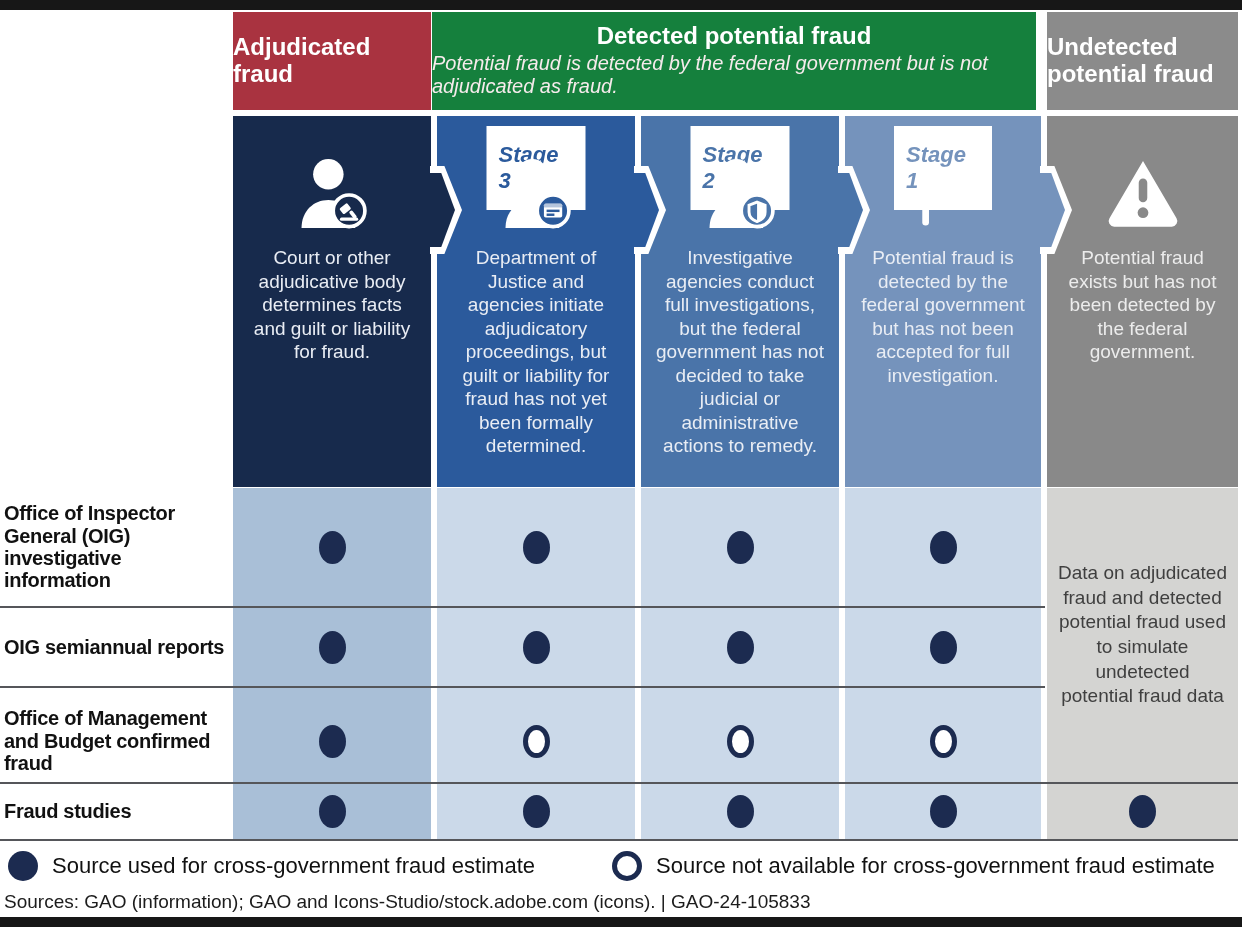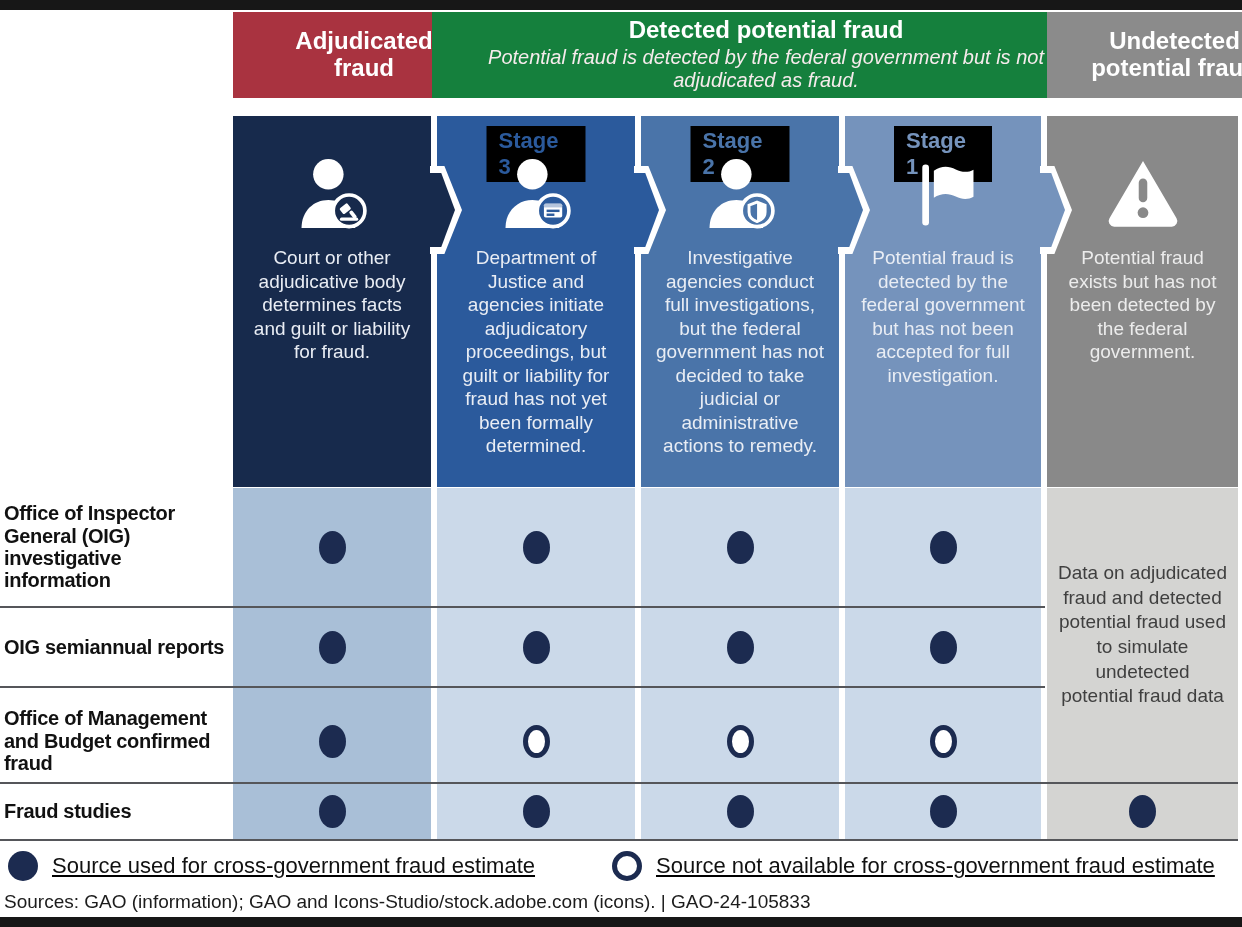--- a/index.html
+++ b/index.html
@@ -7,34 +7,34 @@
        font-family:"Liberation Sans", sans-serif;}
   .abs{position:absolute;}
   .bar{position:absolute;left:0;width:1242px;height:10px;background:#171717;}
   .bar.top{top:0;} .bar.bottom{top:917px;}
 
   
   .cx1{left:233px;width:198px;} .cx2{left:437px;width:198px;} .cx3{left:641px;width:198px;}
   .cx4{left:845px;width:196px;} .cx5{left:1047px;width:191px;}
 
   
-  .hdr{top:12px;height:86px;color:#fff;display:flex;flex-direction:column;
-       align-items:center;justify-content:center;text-align:center;padding-left:32px;}
+  .hdr{top:12px;height:98px;color:#fff;display:flex;flex-direction:column;
+       align-items:center;justify-content:center;}
   .hdr-adj{background:#A93340;}
   .hdr-det{left:432px;width:604px;background:#15803d;}
   .hdr-und{background:#8B8B8B;}
   .hdr-title{font-weight:bold;font-size:24px;line-height:1.12;}
   .hdr-sub{font-size:20px;line-height:1.18;margin-top:2px;color:#F6EBEC;font-style:italic;}
 
   
   .pcol{top:116px;height:371px;color:#fff;}
   .bg-adj{background:#172A4C;} .bg-s3{background:#2B5A9C;} .bg-s2{background:#4A74A9;}
   .bg-s1{background:#7593BC;} .bg-und{background:#898989;}
   .stage-badge{position:absolute;top:10px;left:50%;transform:translateX(-50%);
-       background:#000000;padding:2px 12px;font-weight:bold;font-size:22px;line-height:26px;}
+       background:#ffffff;padding:16px 12px;font-weight:bold;font-size:22px;line-height:26px;font-style:italic;}
   .sb-s3{color:#2B5A9C;} .sb-s2{color:#4A74A9;} .sb-s1{color:#7593BC;}
   .picon{position:absolute;top:40px;left:50%;transform:translateX(-50%);width:78px;height:78px;}
   .pdesc{position:absolute;top:130px;left:0;right:0;text-align:center;
        font-size:19px;line-height:1.24;color:#E9EDF4;padding:0 12px;}
   .pdesc.narrow{padding:0 18px;}
   .bg-und .pdesc{color:#ECECEC;}
 
   
   .chev{top:166px;width:32px;height:88px;}
   .chev .w,.chev .c{position:absolute;clip-path:polygon(0 0,45% 0,100% 50%,45% 100%,0 100%);}
@@ -53,21 +53,21 @@
   .dot.open{background:#fff;border:5px solid #1C2B50;}
   .rowlabel{left:4px;width:226px;display:flex;align-items:center;
        font-weight:bold;font-size:20px;line-height:1.12;color:#111;letter-spacing:-0.3px;}
   .divider{left:0;height:2px;background:#55565A;}
   .dv1{top:606px;width:1045px;} .dv2{top:686px;width:1045px;}
   .dv3{top:782px;width:1238px;} .dv4{top:839px;width:1238px;}
   .gray-note{top:488px;height:294px;color:#3F3F3F;font-size:19px;line-height:1.3;
        text-align:center;display:flex;align-items:center;justify-content:center;padding:8px 10px;box-sizing:border-box;}
 
   
-  .legend-item{top:850px;height:32px;display:flex;align-items:center;gap:14px;text-decoration:underline;}
+  .legend-item{top:850px;height:32px;display:flex;align-items:center;gap:14px;}
   .lg1{left:8px;} .lg2{left:612px;}
   .lgdot{width:30px;height:30px;border-radius:50%;box-sizing:border-box;flex:0 0 auto;}
   .lgdot.filled{background:#1C2B50;}
   .lgdot.open{background:#fff;border:5px solid #1C2B50;}
   .legend-label{font-size:22px;color:#111;white-space:nowrap;}
   .footer{left:4px;top:891px;font-size:19px;color:#1c1c1c;white-space:nowrap;}
 </style>
 </head>
 <body>
 

